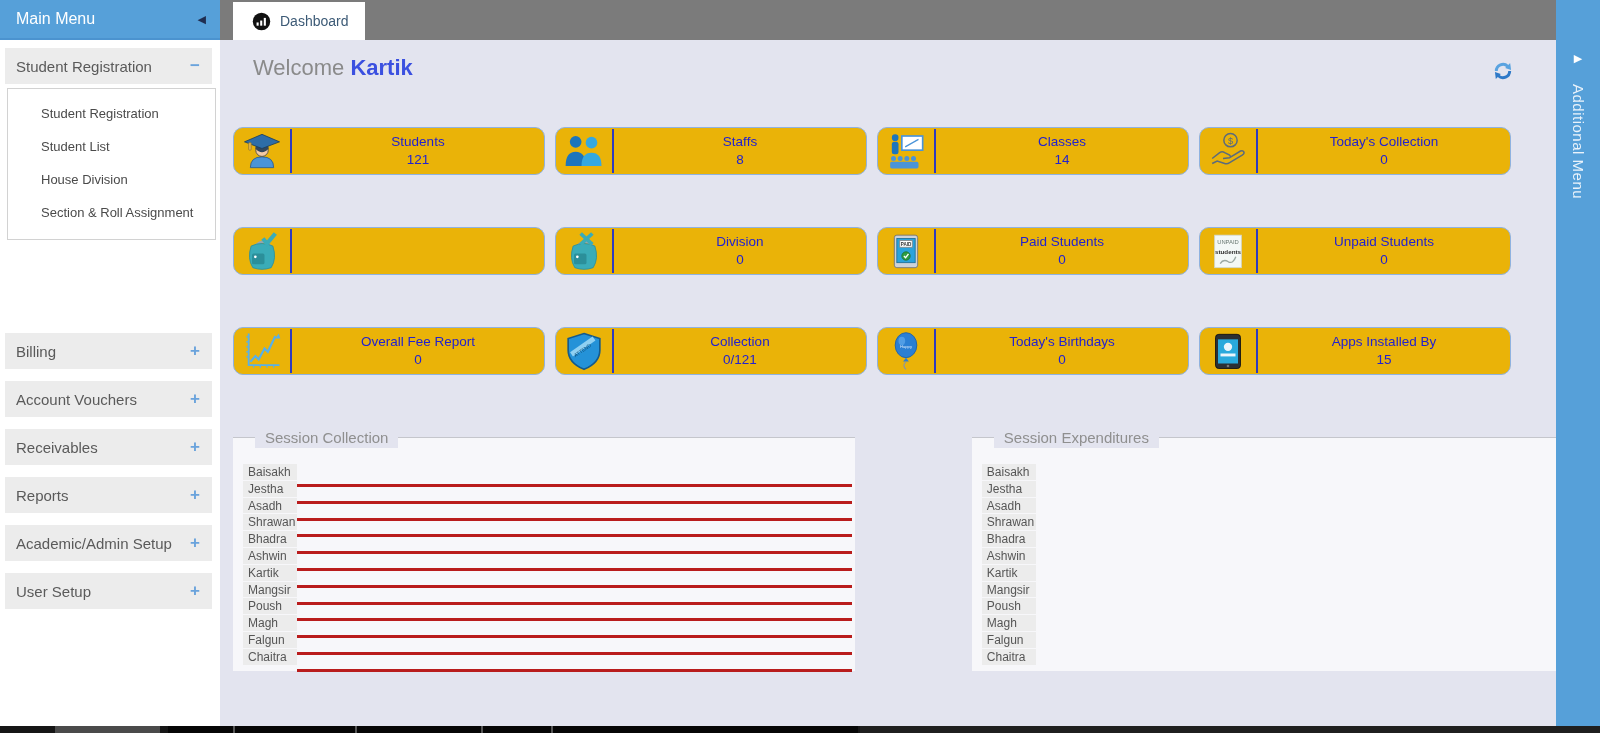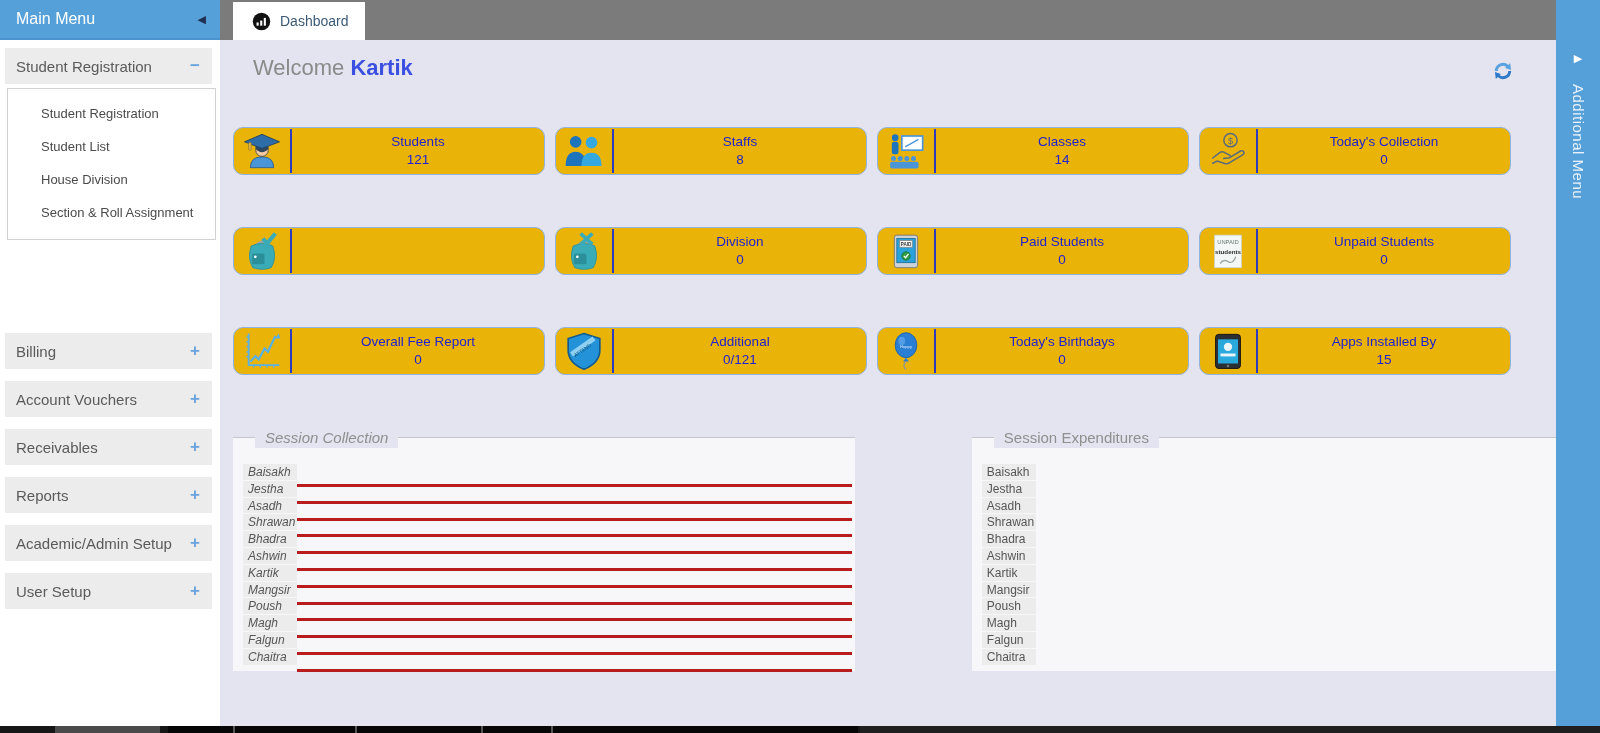--- a/index.html
+++ b/index.html
@@ -58,21 +58,21 @@
   .panel-title { position:absolute; top:0; left:22px; background:#e3e4ef; padding:0 10px; font-size:15px;
     color:#8f8f8f; line-height:21px; z-index:1; }
   .panel-body { background:#f7f7fa; height:234px; padding:27px 3px 0 10px; }
   .chart-row { display:flex; height:16.8px; align-items:stretch; }
   .chart-label { width:54px; background:#ececec; color:#555; font-size:12px; line-height:16.8px;
     padding-left:5px; border-bottom:1px solid #f7f7fa; white-space:nowrap; }
   .chart-track { flex:1; position:relative; }
   .panel-collection .chart-track { background:#fff; border-bottom:3px solid #b91c1c;margin-top:20px; }
   .chart-bar { position:absolute; left:0; top:0.5px; bottom:0.5px; background:#1414dc; color:#fff;
     font-size:12px; line-height:15.5px; text-align:center; overflow:hidden; }
-  .panel-collection { width:660px;font-style:italic; }
+  .panel-collection { width:660px; }
   .panel-expenditures { width:620px; margin-left:117px; }
 
   
   .taskbar { position:absolute; left:0; right:0; bottom:0; height:7px; background:#161616; z-index:5; }
   .taskbar .seg { position:absolute; top:0; bottom:0; }
 </style>
 </head>
 <body>
 
 <div class="app">
@@ -301,21 +301,21 @@
         <div class="card">
           <div class="card-icon">
             <svg viewBox="0 0 48 48">
               <path d="M24 3 L43 9 V23 Q43 38 24 46 Q5 38 5 23 V9 Z" fill="#2492d8" stroke="#145a8c" stroke-width="2"></path>
               <path d="M9 28 L36 9" stroke="#8fd0f2" stroke-width="6"></path>
               <text x="23" y="25" font-size="6" text-anchor="middle" fill="#0e4a73" transform="rotate(-35 23 24)">ATTEND</text>
             </svg>
           </div>
           <div class="card-divider"></div>
           <div class="card-text">
-            <span>Additional</span>
+            <span>Collection</span>
             <span>0/121</span>
           </div>
         </div>
         <div class="card">
           <div class="card-icon">
             <svg viewBox="0 0 48 48">
               <ellipse cx="24" cy="17" rx="13" ry="15" fill="#2a7fd4" stroke="#1b5fa8"></ellipse>
               <ellipse cx="19" cy="12" rx="4" ry="5" fill="#5aa5e8" opacity="0.8"></ellipse>
               <text x="24" y="20" font-size="5" text-anchor="middle" fill="#d7e9fa">Happy</text>
               <polygon points="24,32 20.5,36.5 27.5,36.5" fill="#2a7fd4"></polygon>

